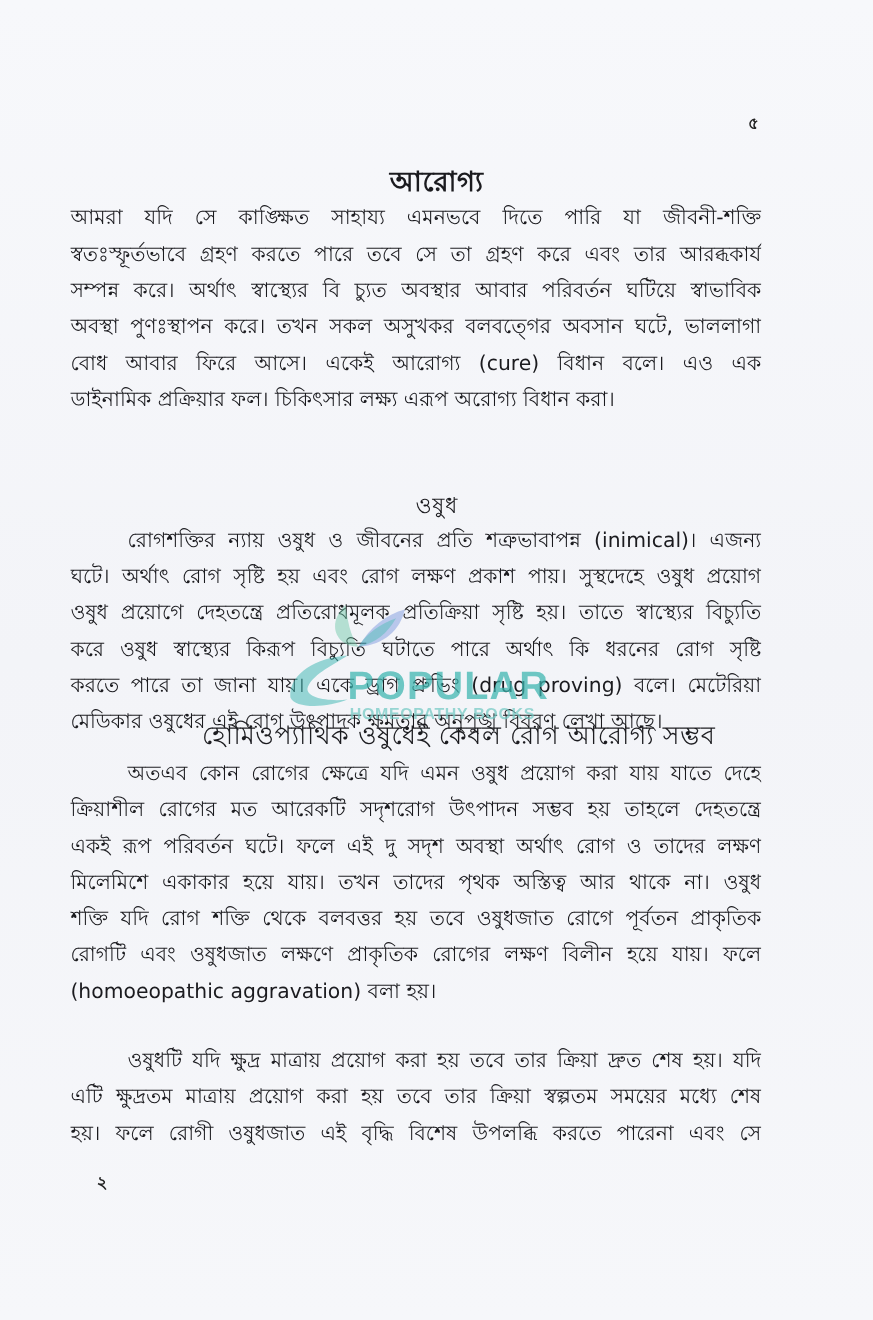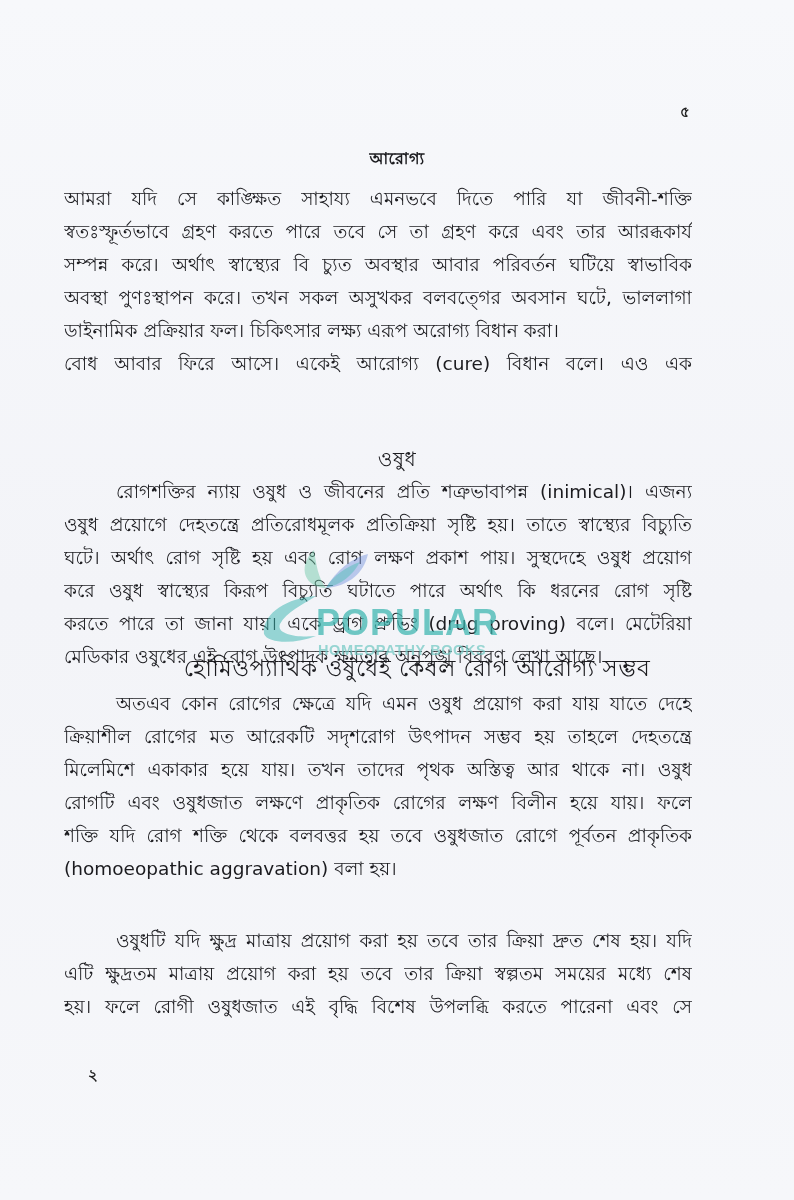--- a/index.html
+++ b/index.html
@@ -27,21 +27,21 @@
       font-weight: bold;
       color: #222;
     }
     .page-number.top { left: 680px; top: 100px; }
     .page-number.bottom { left: 88px; top: 1063px; }
 
     .heading {
       position: absolute;
       left: 0; width: 794px;
       text-align: center;
-      font-size: 16px;
+      font-size: 25px;
       color: #1b1b1f;
       letter-spacing: 0.5px;
     }
     .heading.h1 { top: 146px; font-weight: bold; }
     .heading.h2 { top: 444px; font-size: 20px; }
     .heading.h3 { top: 650px; font-size: 23px; left: 20px; }
 
     .para {
       position: absolute;
       left: 64px;
@@ -55,21 +55,21 @@
       overflow: hidden;
       text-align: justify;
       text-align-last: justify;
     }
     .line.last { text-align-last: left; }
     .line.indent { padding-left: 52px; }
 
     .p1 { top: 182px; }
     .p2 { top: 475px; }
     .p3 { top: 687px; }
-    .p4 { top: 924px; }
+    .p4 { top: 948px; }
 
     .watermark {
       position: absolute;
       left: 256px;
       top: 548px;
       width: 300px;
       height: 115px;
       pointer-events: none;
       opacity: 0.85;
     }
@@ -104,41 +104,42 @@
 <div class="page">
 
   <div class="page-number top">৫</div>
 
   <div class="heading h1">আরোগ্য</div>
   <div class="para p1">
     <div class="line">আমরা যদি সে কাঙ্ক্ষিত সাহায্য এমনভবে দিতে পারি যা জীবনী-শক্তি</div>
     <div class="line">স্বতঃস্ফূর্তভাবে গ্রহণ করতে পারে তবে সে তা গ্রহণ করে এবং তার আরব্ধকার্য</div>
     <div class="line">সম্পন্ন করে। অর্থাৎ স্বাস্থ্যের বি চ্যুত অবস্থার আবার পরিবর্তন ঘটিয়ে স্বাভাবিক</div>
     <div class="line">অবস্থা পুণঃস্থাপন করে। তখন সকল অসুখকর বলবত্গের অবসান ঘটে, ভাললাগা</div>
+    <div class="line">বোধ আবার ফিরে আসে। একেই আরোগ্য (cure) বিধান বলে। এও এক</div>
     <div class="line last">ডাইনামিক প্রক্রিয়ার ফল। চিকিৎসার লক্ষ্য এরূপ অরোগ্য বিধান করা।</div>
-    <div class="line">বোধ আবার ফিরে আসে। একেই আরোগ্য (cure) বিধান বলে। এও এক</div>
   </div>
 
   <div class="heading h2">ওষুধ</div>
   <div class="para p2">
     <div class="line indent">রোগশক্তির ন্যায় ওষুধ ও জীবনের প্রতি শত্রুভাবাপন্ন (inimical)। এজন্য</div>
+    <div class="line">ঘটে। অর্থাৎ রোগ সৃষ্টি হয় এবং রোগ লক্ষণ প্রকাশ পায়। সুস্থদেহে ওষুধ প্রয়োগ</div>
     <div class="line">ওষুধ প্রয়োগে দেহতন্ত্রে প্রতিরোধমূলক প্রতিক্রিয়া সৃষ্টি হয়। তাতে স্বাস্থ্যের বিচ্যুতি</div>
-    <div class="line">ঘটে। অর্থাৎ রোগ সৃষ্টি হয় এবং রোগ লক্ষণ প্রকাশ পায়। সুস্থদেহে ওষুধ প্রয়োগ</div>
     <div class="line">করে ওষুধ স্বাস্থ্যের কিরূপ বিচ্যুতি ঘটাতে পারে অর্থাৎ কি ধরনের রোগ সৃষ্টি</div>
     <div class="line">করতে পারে তা জানা যায়। একে ড্রাগ প্রুভিং (drug proving) বলে। মেটেরিয়া</div>
     <div class="line last">মেডিকার ওষুধের এই রোগ উৎপাদক ক্ষমতার অনুপুঙ্খ বিবরণ লেখা আছে।</div>
   </div>
 
   <div class="heading h3">হোমিওপ্যাথিক ওষুধেই কেবল রোগ আরোগ্য সম্ভব</div>
   <div class="para p3">
     <div class="line indent">অতএব কোন রোগের ক্ষেত্রে যদি এমন ওষুধ প্রয়োগ করা যায় যাতে দেহে</div>
     <div class="line">ক্রিয়াশীল রোগের মত আরেকটি সদৃশরোগ উৎপাদন সম্ভব হয় তাহলে দেহতন্ত্রে</div>
+    <div class="line">একই রূপ পরিবর্তন ঘটে। ফলে এই দু সদৃশ অবস্থা অর্থাৎ রোগ ও তাদের লক্ষণ</div>
     <div class="line">মিলেমিশে একাকার হয়ে যায়। তখন তাদের পৃথক অস্তিত্ব আর থাকে না। ওষুধ</div>
+    <div class="line">শক্তি যদি রোগ শক্তি থেকে বলবত্তর হয় তবে ওষুধজাত রোগে পূর্বতন প্রাকৃতিক</div>
     <div class="line">রোগটি এবং ওষুধজাত লক্ষণে প্রাকৃতিক রোগের লক্ষণ বিলীন হয়ে যায়। ফলে</div>
-    <div class="line">শক্তি যদি রোগ শক্তি থেকে বলবত্তর হয় তবে ওষুধজাত রোগে পূর্বতন প্রাকৃতিক</div>
     <div class="line last">(homoeopathic aggravation)  বলা হয়।</div>
   </div>
 
   <div class="para p4">
     <div class="line indent">ওষুধটি যদি ক্ষুদ্র মাত্রায় প্রয়োগ করা হয় তবে তার ক্রিয়া দ্রুত শেষ হয়। যদি</div>
     <div class="line">এটি ক্ষুদ্রতম মাত্রায় প্রয়োগ করা হয় তবে তার ক্রিয়া স্বল্পতম সময়ের মধ্যে শেষ</div>
     <div class="line">হয়। ফলে রোগী ওষুধজাত এই বৃদ্ধি বিশেষ উপলব্ধি করতে পারেনা এবং সে</div>
   </div>
 
   <div class="page-number bottom">২</div>

